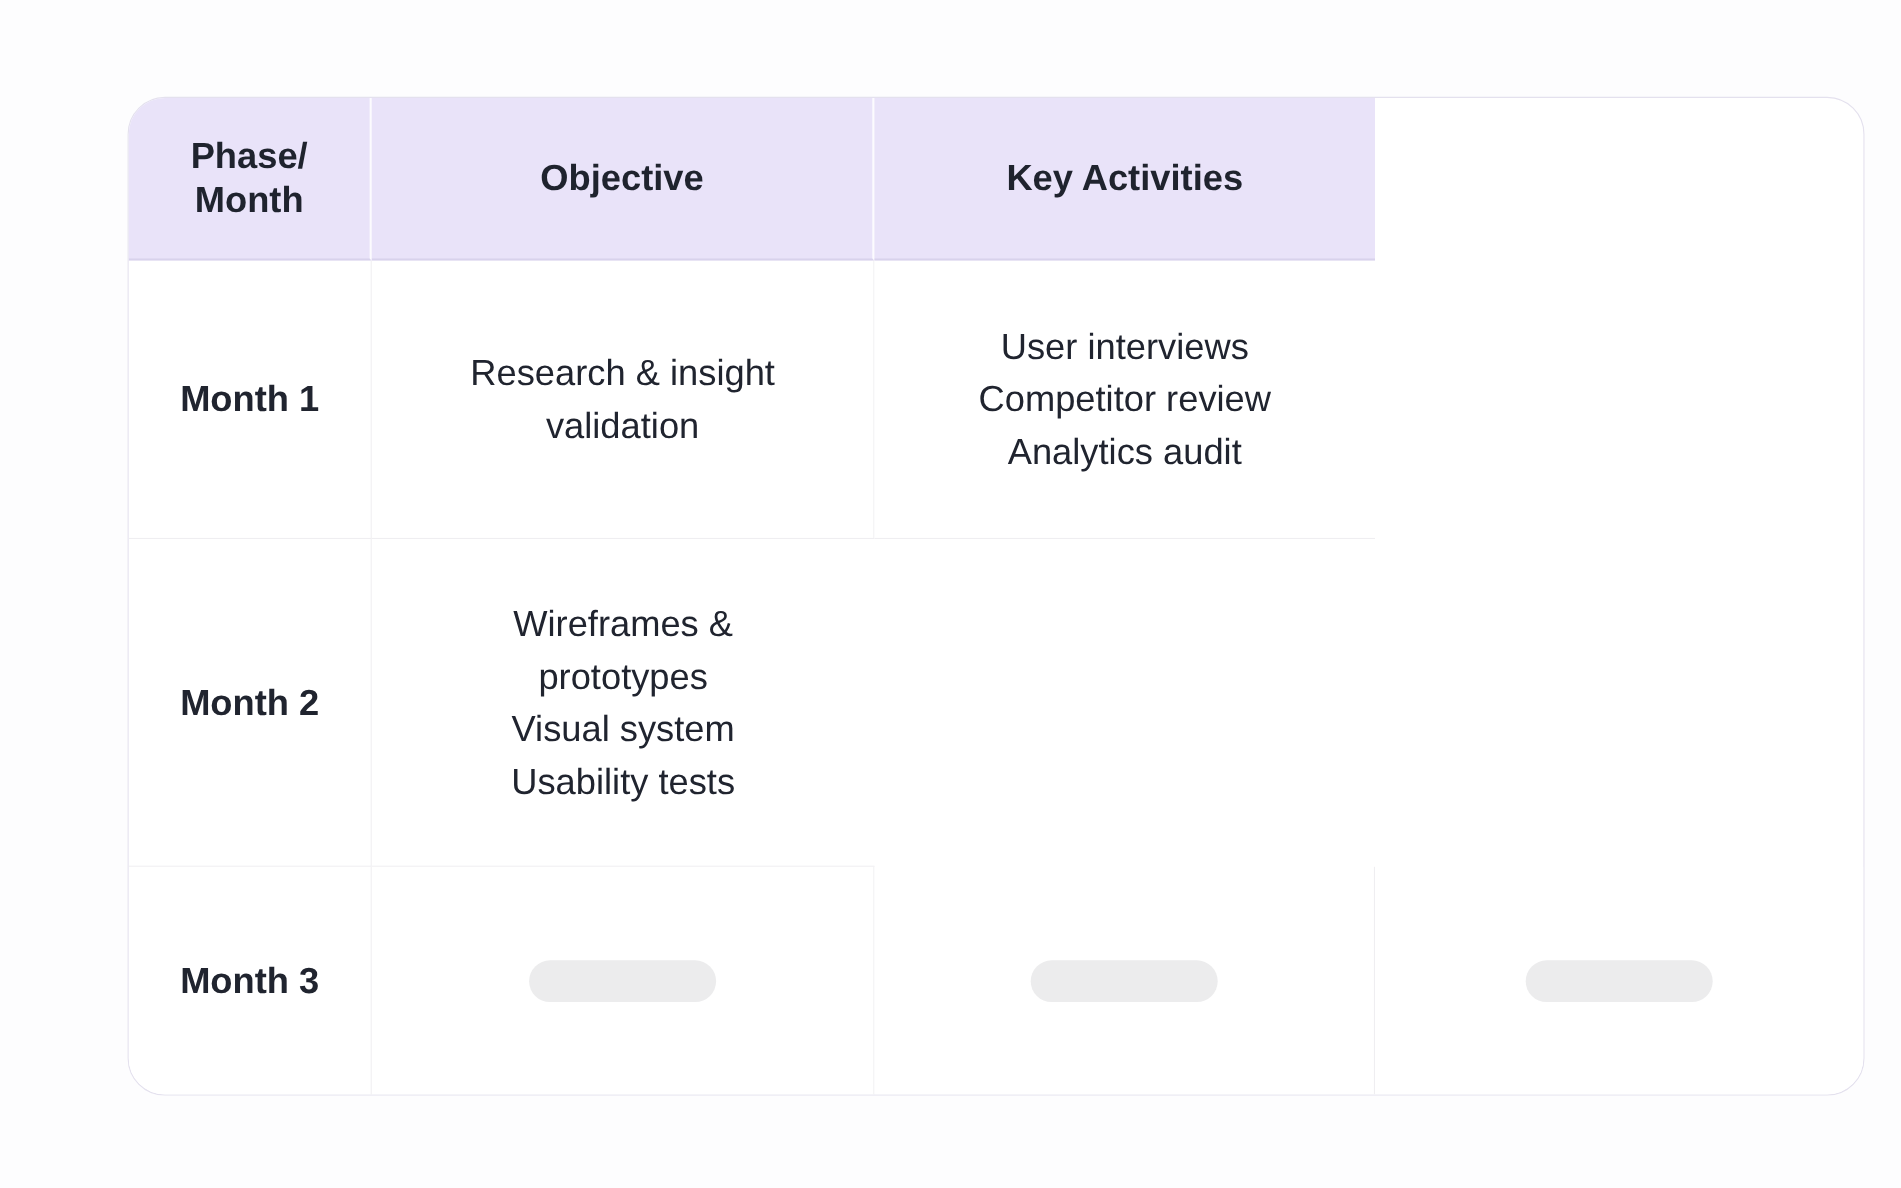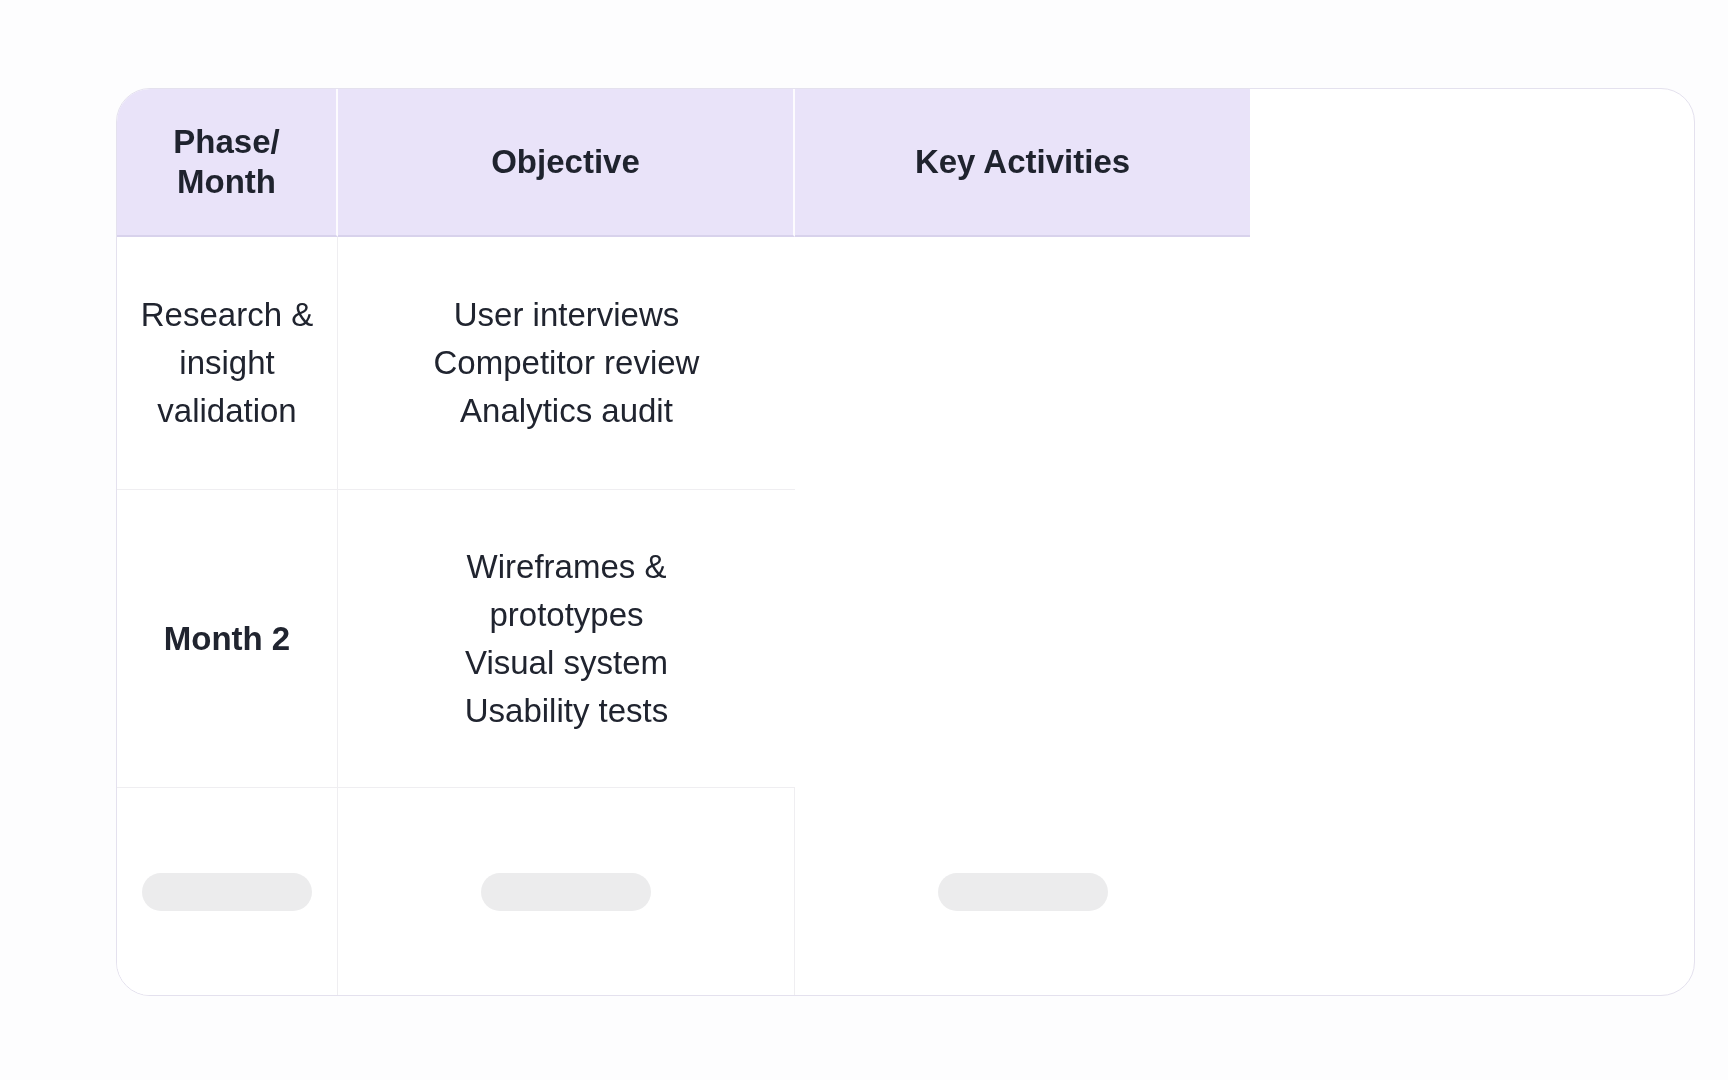--- a/index.html
+++ b/index.html
@@ -93,20 +93,23 @@
       </div>
       <div class="th">
         <span class="cell-text">Objective</span>
       </div>
       <div class="th">
         <span class="cell-text">Key Activities</span>
       </div>
     </div>
 
     <div class="grid-row">
+      <div class="td phase-cell">
+        <span class="cell-text">Month 1</span>
+      </div>
       <div class="td">
         <span class="cell-text">Research &amp; insight
 validation</span>
       </div>
       <div class="td">
         <span class="cell-text">User interviews
 Competitor review
 Analytics audit</span>
       </div>
     </div>
@@ -117,20 +120,23 @@
       </div>
       <div class="td">
         <span class="cell-text">Wireframes &amp;
 prototypes
 Visual system
 Usability tests</span>
       </div>
     </div>
 
     <div class="grid-row last-row">
+      <div class="td phase-cell">
+        <span class="cell-text">Month 3</span>
+      </div>
       <div class="td">
         <span class="pill"></span>
       </div>
       <div class="td">
         <span class="pill"></span>
       </div>
       <div class="td">
         <span class="pill"></span>
       </div>
     </div>

